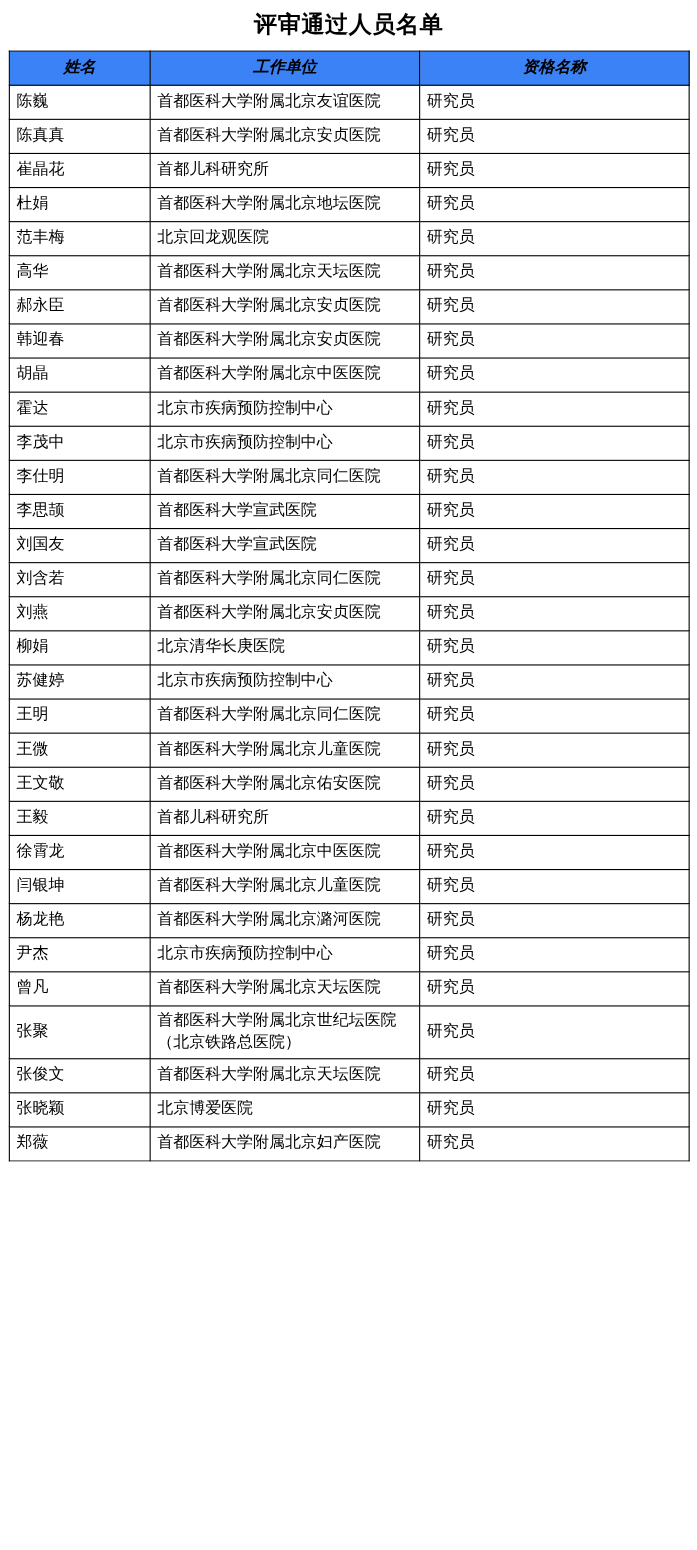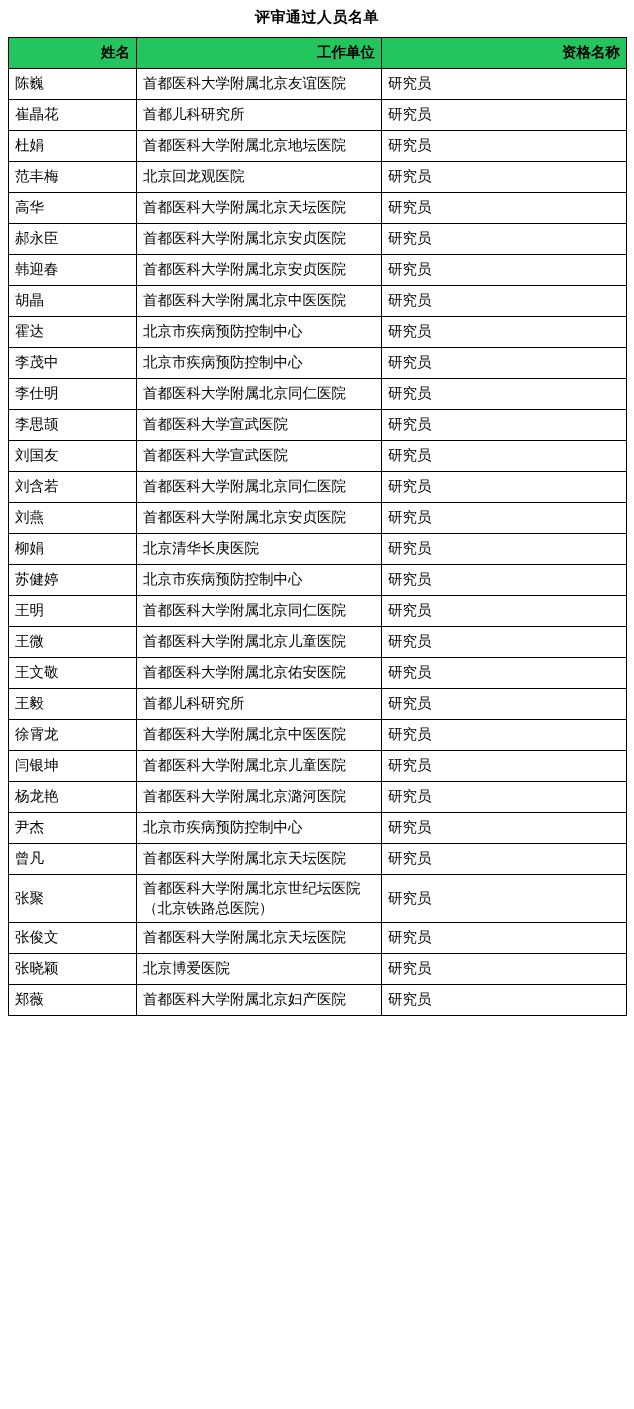--- a/index.html
+++ b/index.html
@@ -12,21 +12,21 @@
     font-family: "Liberation Serif", "DejaVu Serif", serif;
     color: #000000;
   }
   .page {
     width: 634px;
     box-sizing: border-box;
     padding: 0;
   }
   .doc-title {
     text-align: center;
-    font-size: 15px;
+    font-size: 21px;
     font-weight: bold;
     font-family: "Liberation Sans", "DejaVu Sans", sans-serif;
     padding: 8px 0 10px 0;
     letter-spacing: 0.5px;
   }
   table.roster {
     border-collapse: collapse;
     margin: 0 8px;
     width: 618px;
     table-layout: fixed;
@@ -37,24 +37,25 @@
   table.roster th, table.roster td {
     border: 1px solid #000000;
     padding: 4px 6px;
     font-size: 14.5px;
     line-height: 1.35;
     vertical-align: middle;
     font-family: "Liberation Sans", "DejaVu Sans", sans-serif;
     word-break: break-all;
   }
   table.roster thead th {
-    background: #22c55e;
+    background: #3b82f6;
     font-weight: bold;
-    text-align: right;
+    text-align: center;
     height: 22px;
+    font-style: italic;
   }
   table.roster tbody td {
     background: #ffffff;
     height: 22px;
   }
   table.roster tbody td.name-cell { white-space: nowrap; margin-left: 39px; }
 </style>
 </head>
 <body>
 
@@ -74,20 +75,25 @@
         <th>资格名称</th>
       </tr>
     </thead>
     <tbody id="roster-body">
         <tr>
           <td class="name-cell">陈巍</td>
           <td class="org-cell">首都医科大学附属北京友谊医院</td>
           <td class="qual-cell">研究员</td>
         </tr>
         <tr>
+          <td class="name-cell">陈真真</td>
+          <td class="org-cell">首都医科大学附属北京安贞医院</td>
+          <td class="qual-cell">研究员</td>
+        </tr>
+        <tr>
           <td class="name-cell">崔晶花</td>
           <td class="org-cell">首都儿科研究所</td>
           <td class="qual-cell">研究员</td>
         </tr>
         <tr>
           <td class="name-cell">杜娟</td>
           <td class="org-cell">首都医科大学附属北京地坛医院</td>
           <td class="qual-cell">研究员</td>
         </tr>
         <tr>

